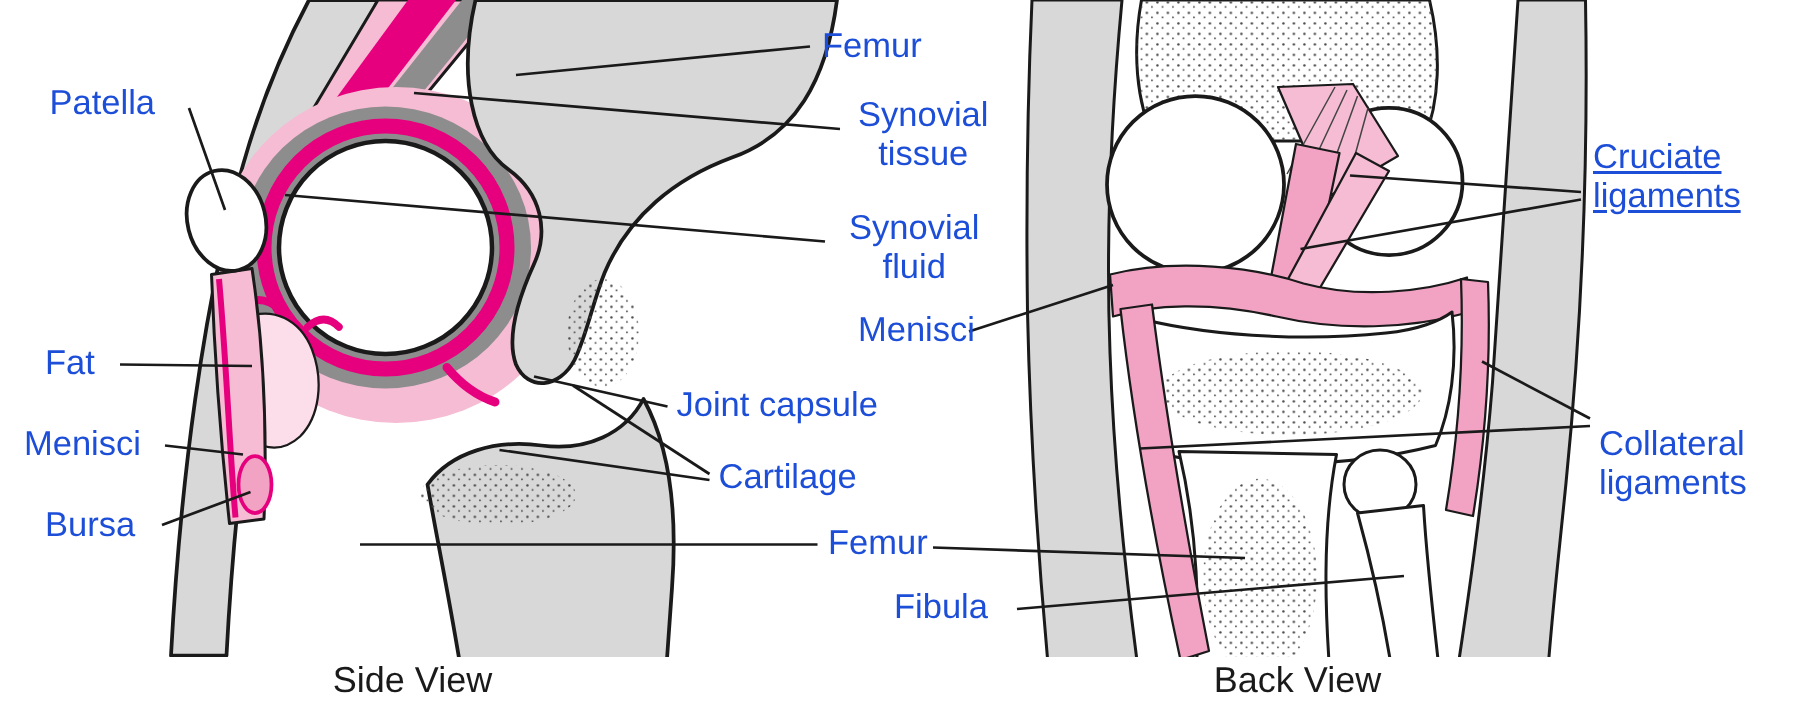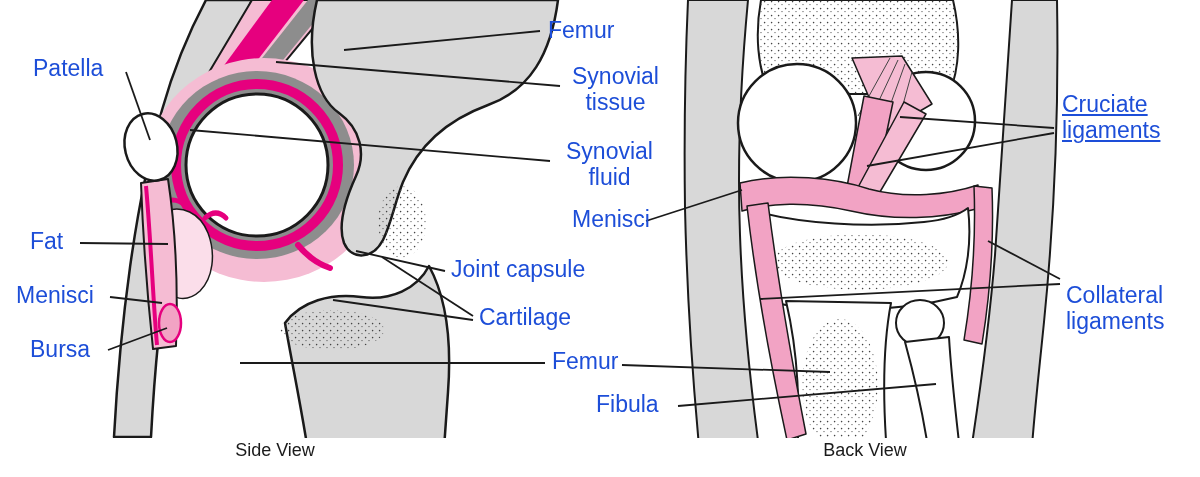--- a/index.html
+++ b/index.html
@@ -14,21 +14,21 @@
   .lbl{
     position:absolute;
     font-size:23px;
     line-height:1.12;
     color:#1d4ed8;
     white-space:pre-line;
   }
   .lbl.center{text-align:center;}
   .caption{
     position:absolute;
-    font-size:18px;
+    font-size:24px;
     font-weight:500;
     color:#1a1a1a;
     text-align:center;
     width:200px;
   }
 </style>
 </head>
 <body>
 
 <div class="stage">

